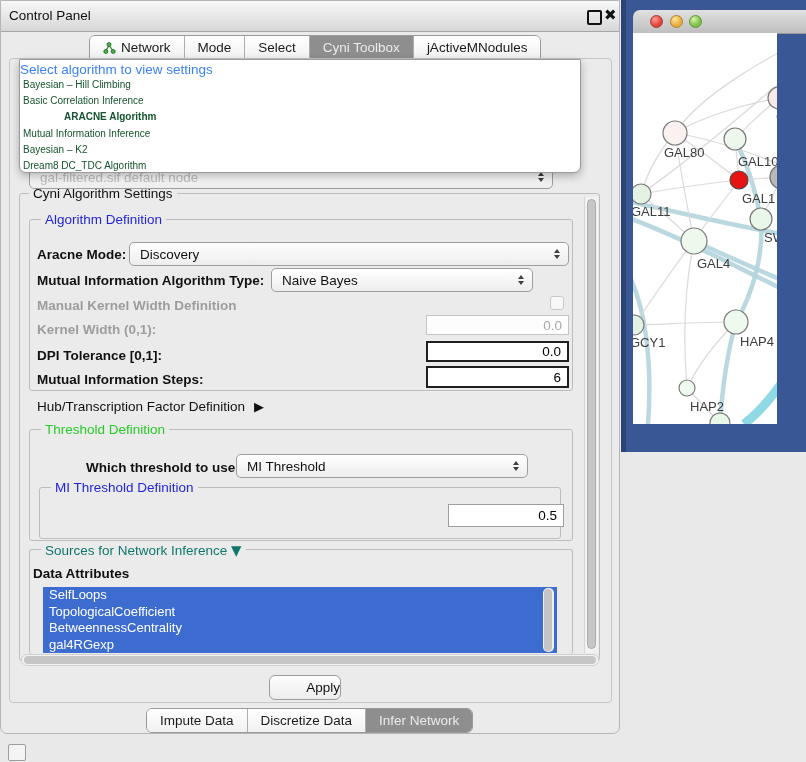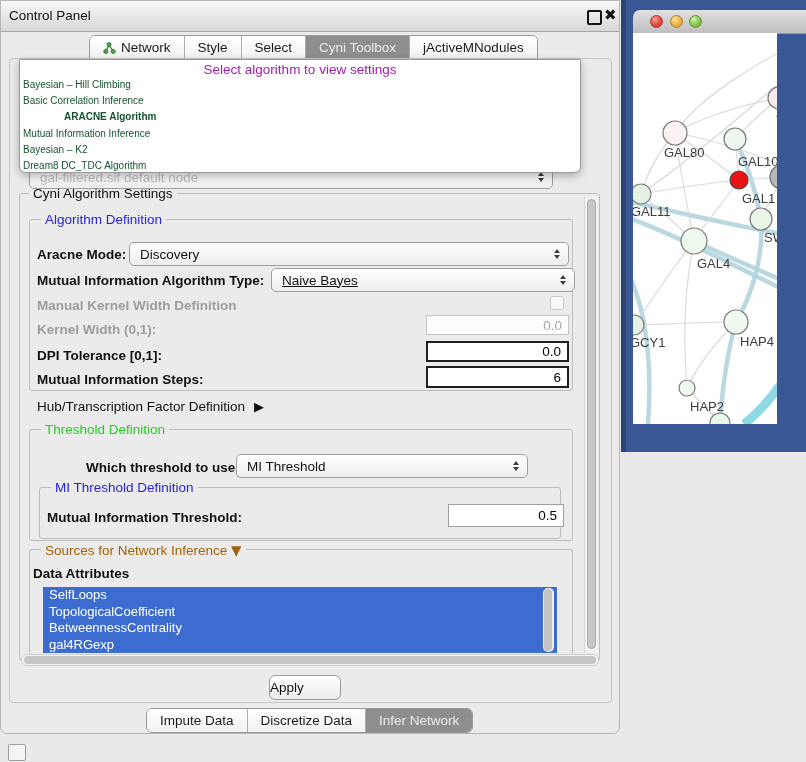--- a/index.html
+++ b/index.html
@@ -28,21 +28,21 @@
   #net-tab-icon{width:13px;height:12px;display:inline-block;}
 
   
   #outer-group{left:8px;top:57px;width:603px;height:645px;border:1px solid #c6c6c6;
     border-radius:4px;background:#ebebeb;box-sizing:border-box;}
 
   
   #algo-popup{left:18px;top:58px;width:562px;height:114px;background:#ffffff;
     border:1px solid #9a9a9a;border-radius:1px 1px 7px 7px;z-index:40;
     box-shadow:0 3px 8px rgba(0,0,0,.28);box-sizing:border-box;}
-  #algo-prompt{text-align:center;color:#a21caf;font-size:13.5px;padding-top:2px;height:15px;}
+  #algo-prompt{text-align:left;color:#3b82f6;font-size:13.5px;padding-top:2px;height:15px;}
   .algo-item{font-size:10px;line-height:16.2px;padding-left:3px;color:#14532d;white-space:nowrap;}
   .algo-item.sel{font-weight:bold;padding-left:44px;}
 
   
   .combo{border:1px solid #9e9e9e;border-radius:5px;background:linear-gradient(#ffffff,#ededed);
     display:flex;align-items:center;font-size:13.5px;color:#111;box-sizing:border-box;height:24px;gap:34px;}
   .combo .val{padding-left:10px;flex:1;white-space:nowrap;overflow:hidden;}
   .updown{display:flex;flex-direction:column;gap:2px;margin-right:8px;}
   .tri-up{width:0;height:0;border-left:3.5px solid transparent;border-right:3.5px solid transparent;
     border-bottom:4.5px solid #3e3e3e;}
@@ -63,32 +63,32 @@
   #settings-vscroll .thumb{position:absolute;left:2px;top:2px;width:9px;height:450px;
     background:#c6c6c6;border:1px solid #ababab;border-radius:5px;box-sizing:border-box;}
 
   #algdef-group{left:28px;top:218px;width:544px;height:172px;}
   #algdef-title{left:40px;top:211px;}
   #thr-group{left:28px;top:428px;width:544px;height:112px;}
   #thr-title{left:40px;top:421px;}
   #mithr-group{left:38px;top:486px;width:522px;height:52px;}
   #mithr-title{left:50px;top:479px;}
   #src-group{left:28px;top:548px;width:544px;height:105px;border-bottom:none;}
-  #src-title{left:40px;top:541px;color:#a16207;}
+  #src-title{left:40px;top:541px;color:#0f766e;}
 
   .flabel{font-size:13.5px;font-weight:bold;color:#111;white-space:nowrap;}
   .flabel.dis{color:#9d9d9d;}
   .tfield{box-sizing:border-box;font-size:13.5px;text-align:right;padding-right:6px;
     background:#fff;display:flex;align-items:center;justify-content:flex-end;}
   .tfield.strong{border:2px solid #1f1f1f;color:#000;}
   .tfield.dim{border:1px solid #c4c4c4;color:#a9a9a9;background:#fdfdfd;}
   .tfield.thin{border:1px solid #9e9e9e;color:#000;}
 
   #lbl-aracne{left:36px;top:246px;} #combo-aracne{left:128px;top:241px;width:440px;}
-  #lbl-mitype{left:36px;top:272px;text-align:center;} #combo-mitype{left:270px;top:267px;width:304px;text-decoration:underline;}
+  #lbl-mitype{left:36px;top:272px;text-align:center;} #combo-mitype{left:270px;top:267px;width:262px;}
   #lbl-manual{left:36px;top:297px;}
   #chk-manual{left:549px;top:295px;width:14px;height:14px;border:1px solid #c8c8c8;
     border-radius:3px;background:#f7f7f7;box-sizing:border-box;}
   #lbl-kernel{left:36px;top:321px;font-weight:bold;}
   #fld-kernel{left:425px;top:314px;width:143px;height:20px;}
   #lbl-dpi{left:36px;top:347px;} #fld-dpi{left:425px;top:340px;width:143px;height:21px;}
   #lbl-steps{left:36px;top:371px;} #fld-steps{left:425px;top:365px;width:143px;height:22px;}
 
   #hub-row{left:36px;top:398px;font-size:13.5px;color:#111;display:flex;align-items:center;gap:9px;}
   #hub-row .glyph{font-size:13px;}
@@ -103,21 +103,21 @@
   #attr-vscroll{left:542px;top:587px;width:11px;height:64px;background:#f0f0f0;border-radius:5px;}
   #attr-vscroll .thumb{position:absolute;left:1px;top:1px;width:8px;height:62px;
     background:#c4c4c4;border-radius:5px;}
   #src-hscroll{left:20px;top:653px;width:578px;height:12px;background:#f3f3f3;
     border:1px solid #cfcfcf;border-radius:7px;box-sizing:border-box;}
   #src-hscroll .thumb{position:absolute;left:2px;top:1px;width:572px;height:8px;
     background:#c6c6c6;border-radius:5px;}
 
   #apply-btn{left:268px;top:674px;width:70px;height:23px;border:1px solid #9c9c9c;border-radius:6px;
     background:linear-gradient(#fefefe,#ececec);font-size:13.5px;color:#111;
-    display:flex;align-items:center;justify-content:flex-start;}
+    display:flex;align-items:center;justify-content:flex-end;}
 
   #bottom-tabs{left:145px;top:707px;height:23px;display:flex;border:1px solid #9a9a9a;
     border-radius:6px;overflow:hidden;background:#fdfdfd;}
 
   
   #desktop{left:621px;top:0;width:185px;height:452px;background:#3a5795;}
   #desktop-edge{left:621px;top:0;width:5px;height:452px;background:#2b4474;}
   #net-window{left:633px;top:10px;width:173px;height:414px;}
   #net-titlebar{left:0;top:0;width:173px;height:23px;border-radius:7px 0 0 0;
     background:linear-gradient(#e0e0e0,#bfbfbf);border-bottom:1px solid #979797;}
@@ -155,21 +155,21 @@
         <svg id="net-tab-icon" viewBox="0 0 13 12">
           <line x1="3" y1="9" x2="6" y2="3" stroke="#2b7a2b" stroke-width="1.2"></line>
           <line x1="6" y1="3" x2="10" y2="9" stroke="#2b7a2b" stroke-width="1.2"></line>
           <circle cx="6" cy="2.5" r="2" fill="#49b049" stroke="#1d661d" stroke-width=".8"></circle>
           <circle cx="2.8" cy="9.5" r="2" fill="#49b049" stroke="#1d661d" stroke-width=".8"></circle>
           <circle cx="10.2" cy="9.5" r="2" fill="#49b049" stroke="#1d661d" stroke-width=".8"></circle>
         </svg>
         <span>Network</span>
       </div>
       <div class="seg">
-        <span>Style</span>
+        <span>Mode</span>
       </div>
       <div class="seg">
         <span>Select</span>
       </div>
       <div class="seg sel">
         <span>Cyni Toolbox</span>
       </div>
       <div class="seg">
         <span>jActiveMNodules</span>
       </div>
@@ -255,21 +255,20 @@
       <span class="val">MI Threshold</span>
       <span class="updown">
         <span class="tri-up"></span>
           <span class="tri-dn"></span>
       </span>
     </div>
 
     <div id="mithr-group" class="abs gbox"></div>
     <span id="mithr-title" class="abs gtitle blue">MI Threshold Definition</span>
 
-    <span id="lbl-mithr" class="abs flabel">Mutual Information Threshold:</span>
     <div id="fld-mithr" class="abs tfield thin">
       <span>0.5</span>
     </div>
 
     <div id="src-group" class="abs gbox"></div>
     <span id="src-title" class="abs gtitle">
       <span>Sources for Network Inference</span>
       <span class="glyph">▼</span>
     </span>
     <span id="lbl-attrs" class="abs">Data Attributes</span>

